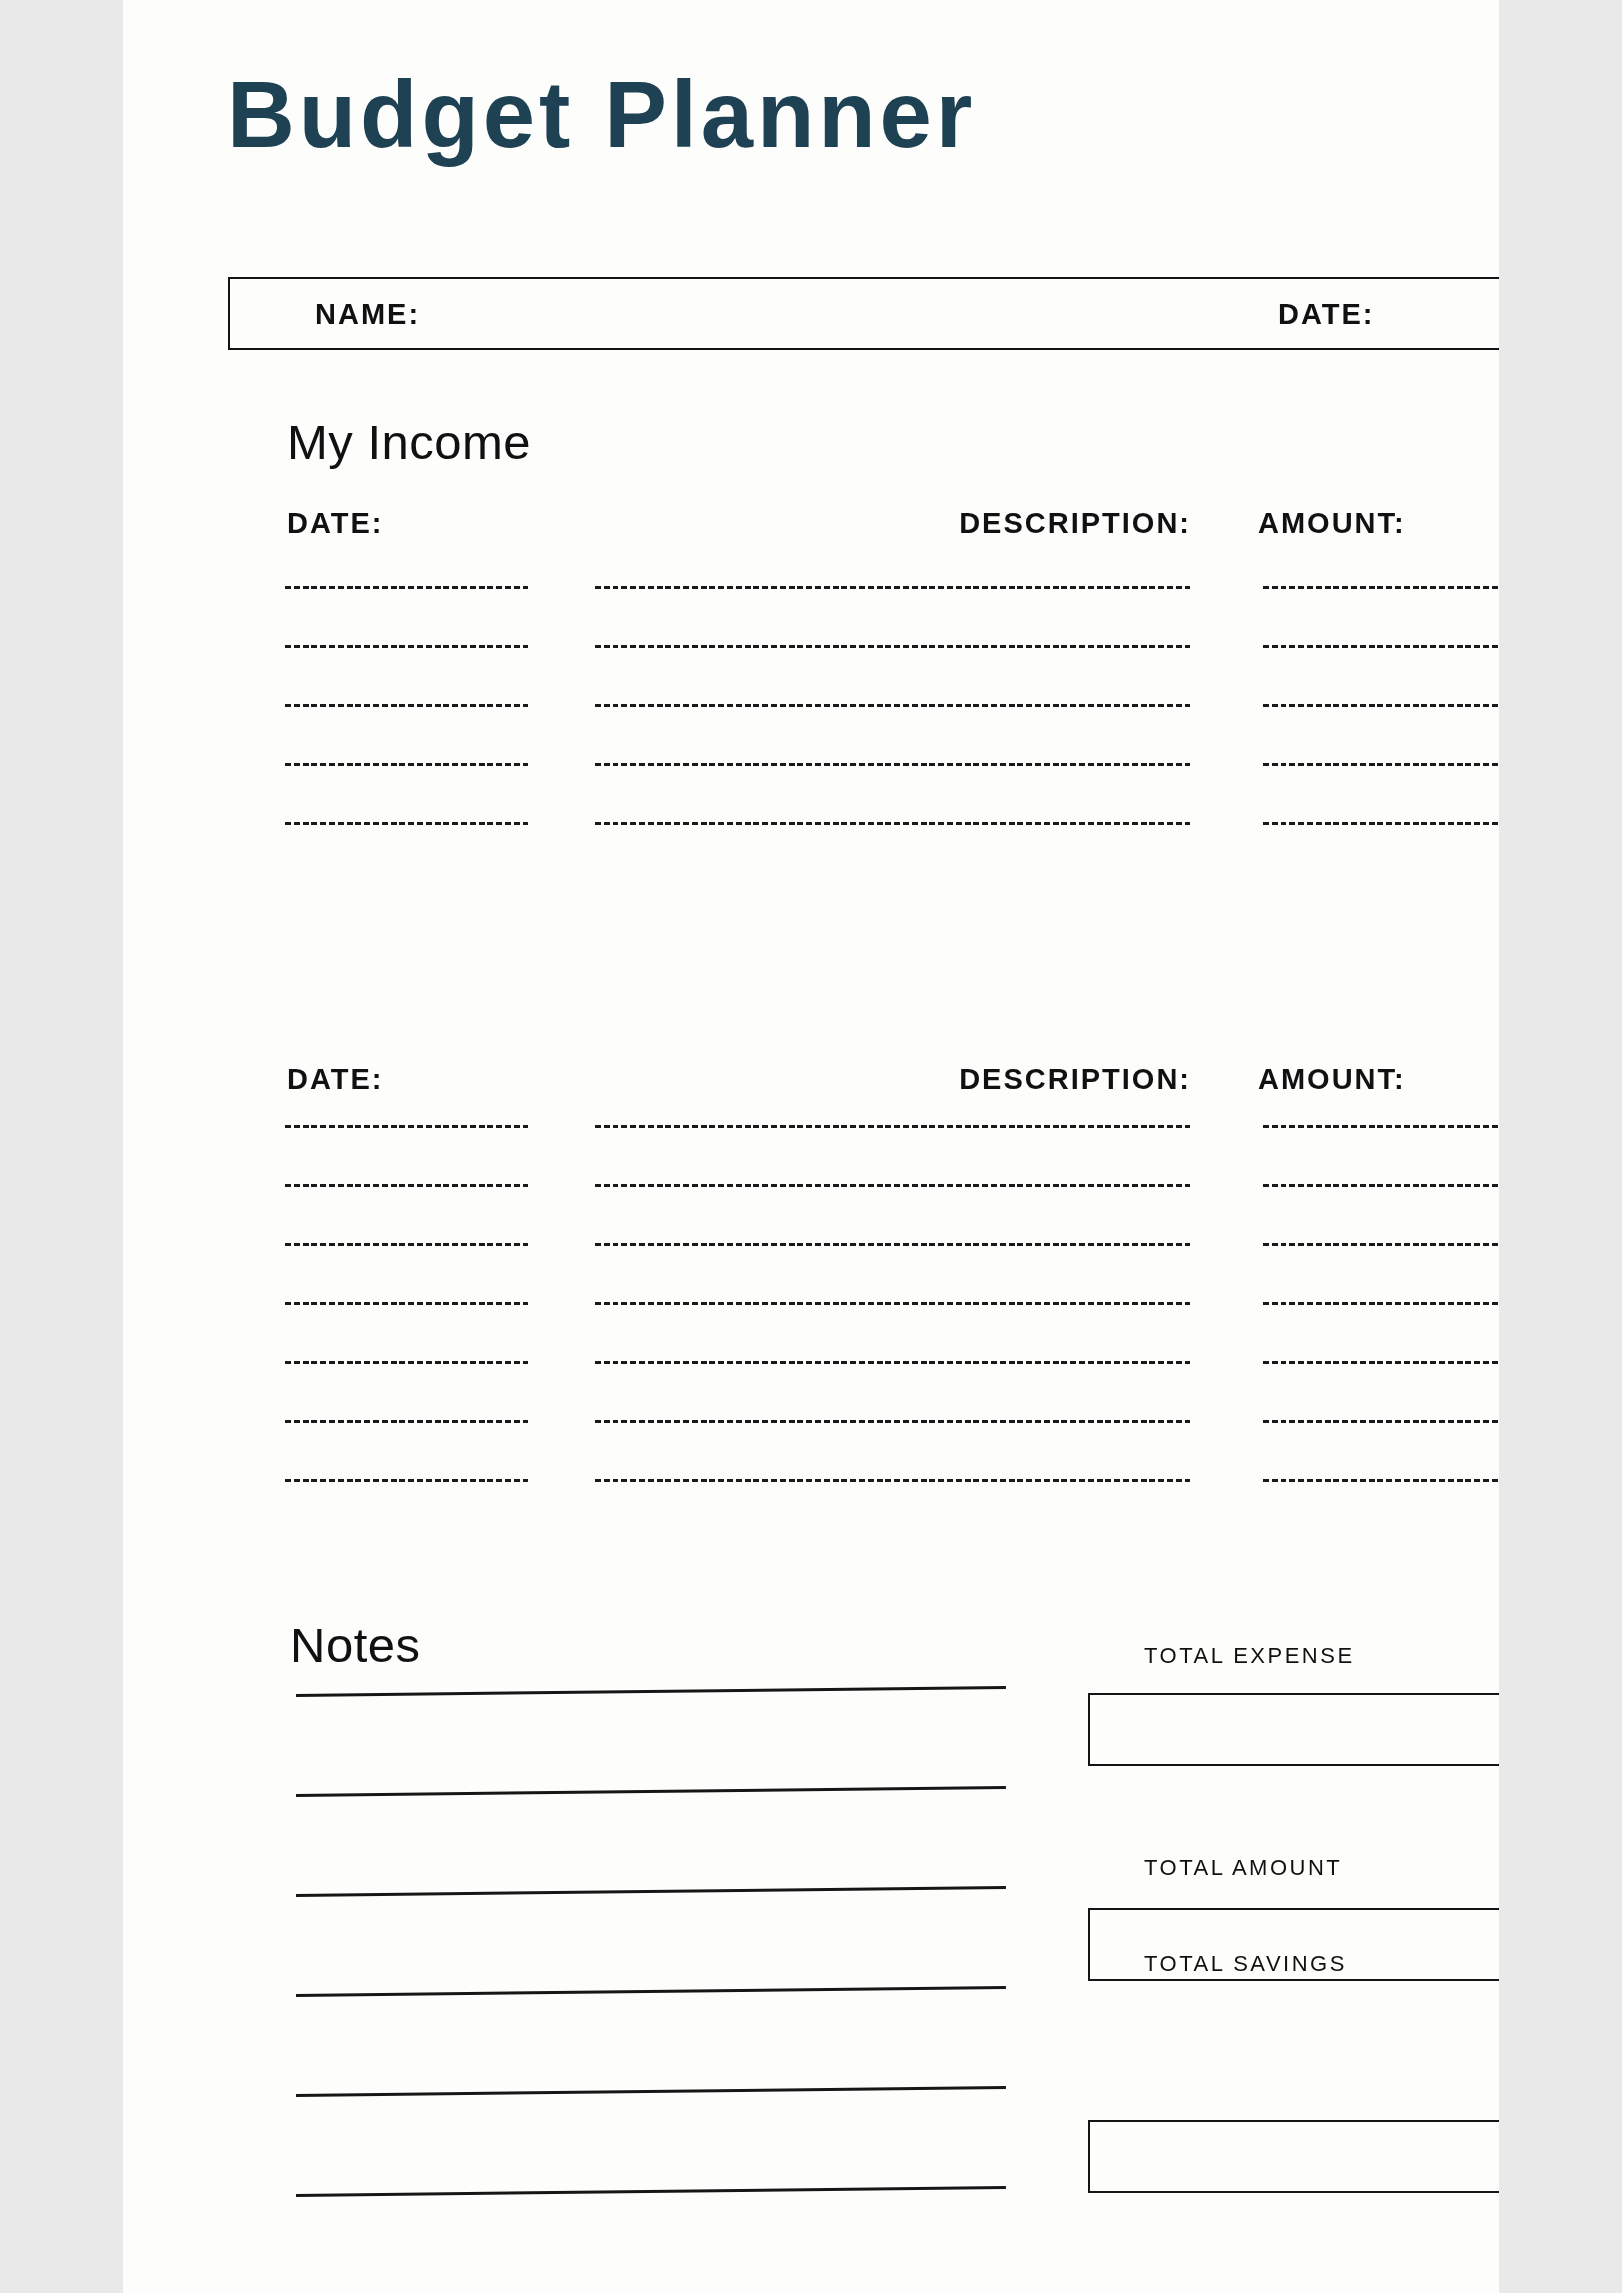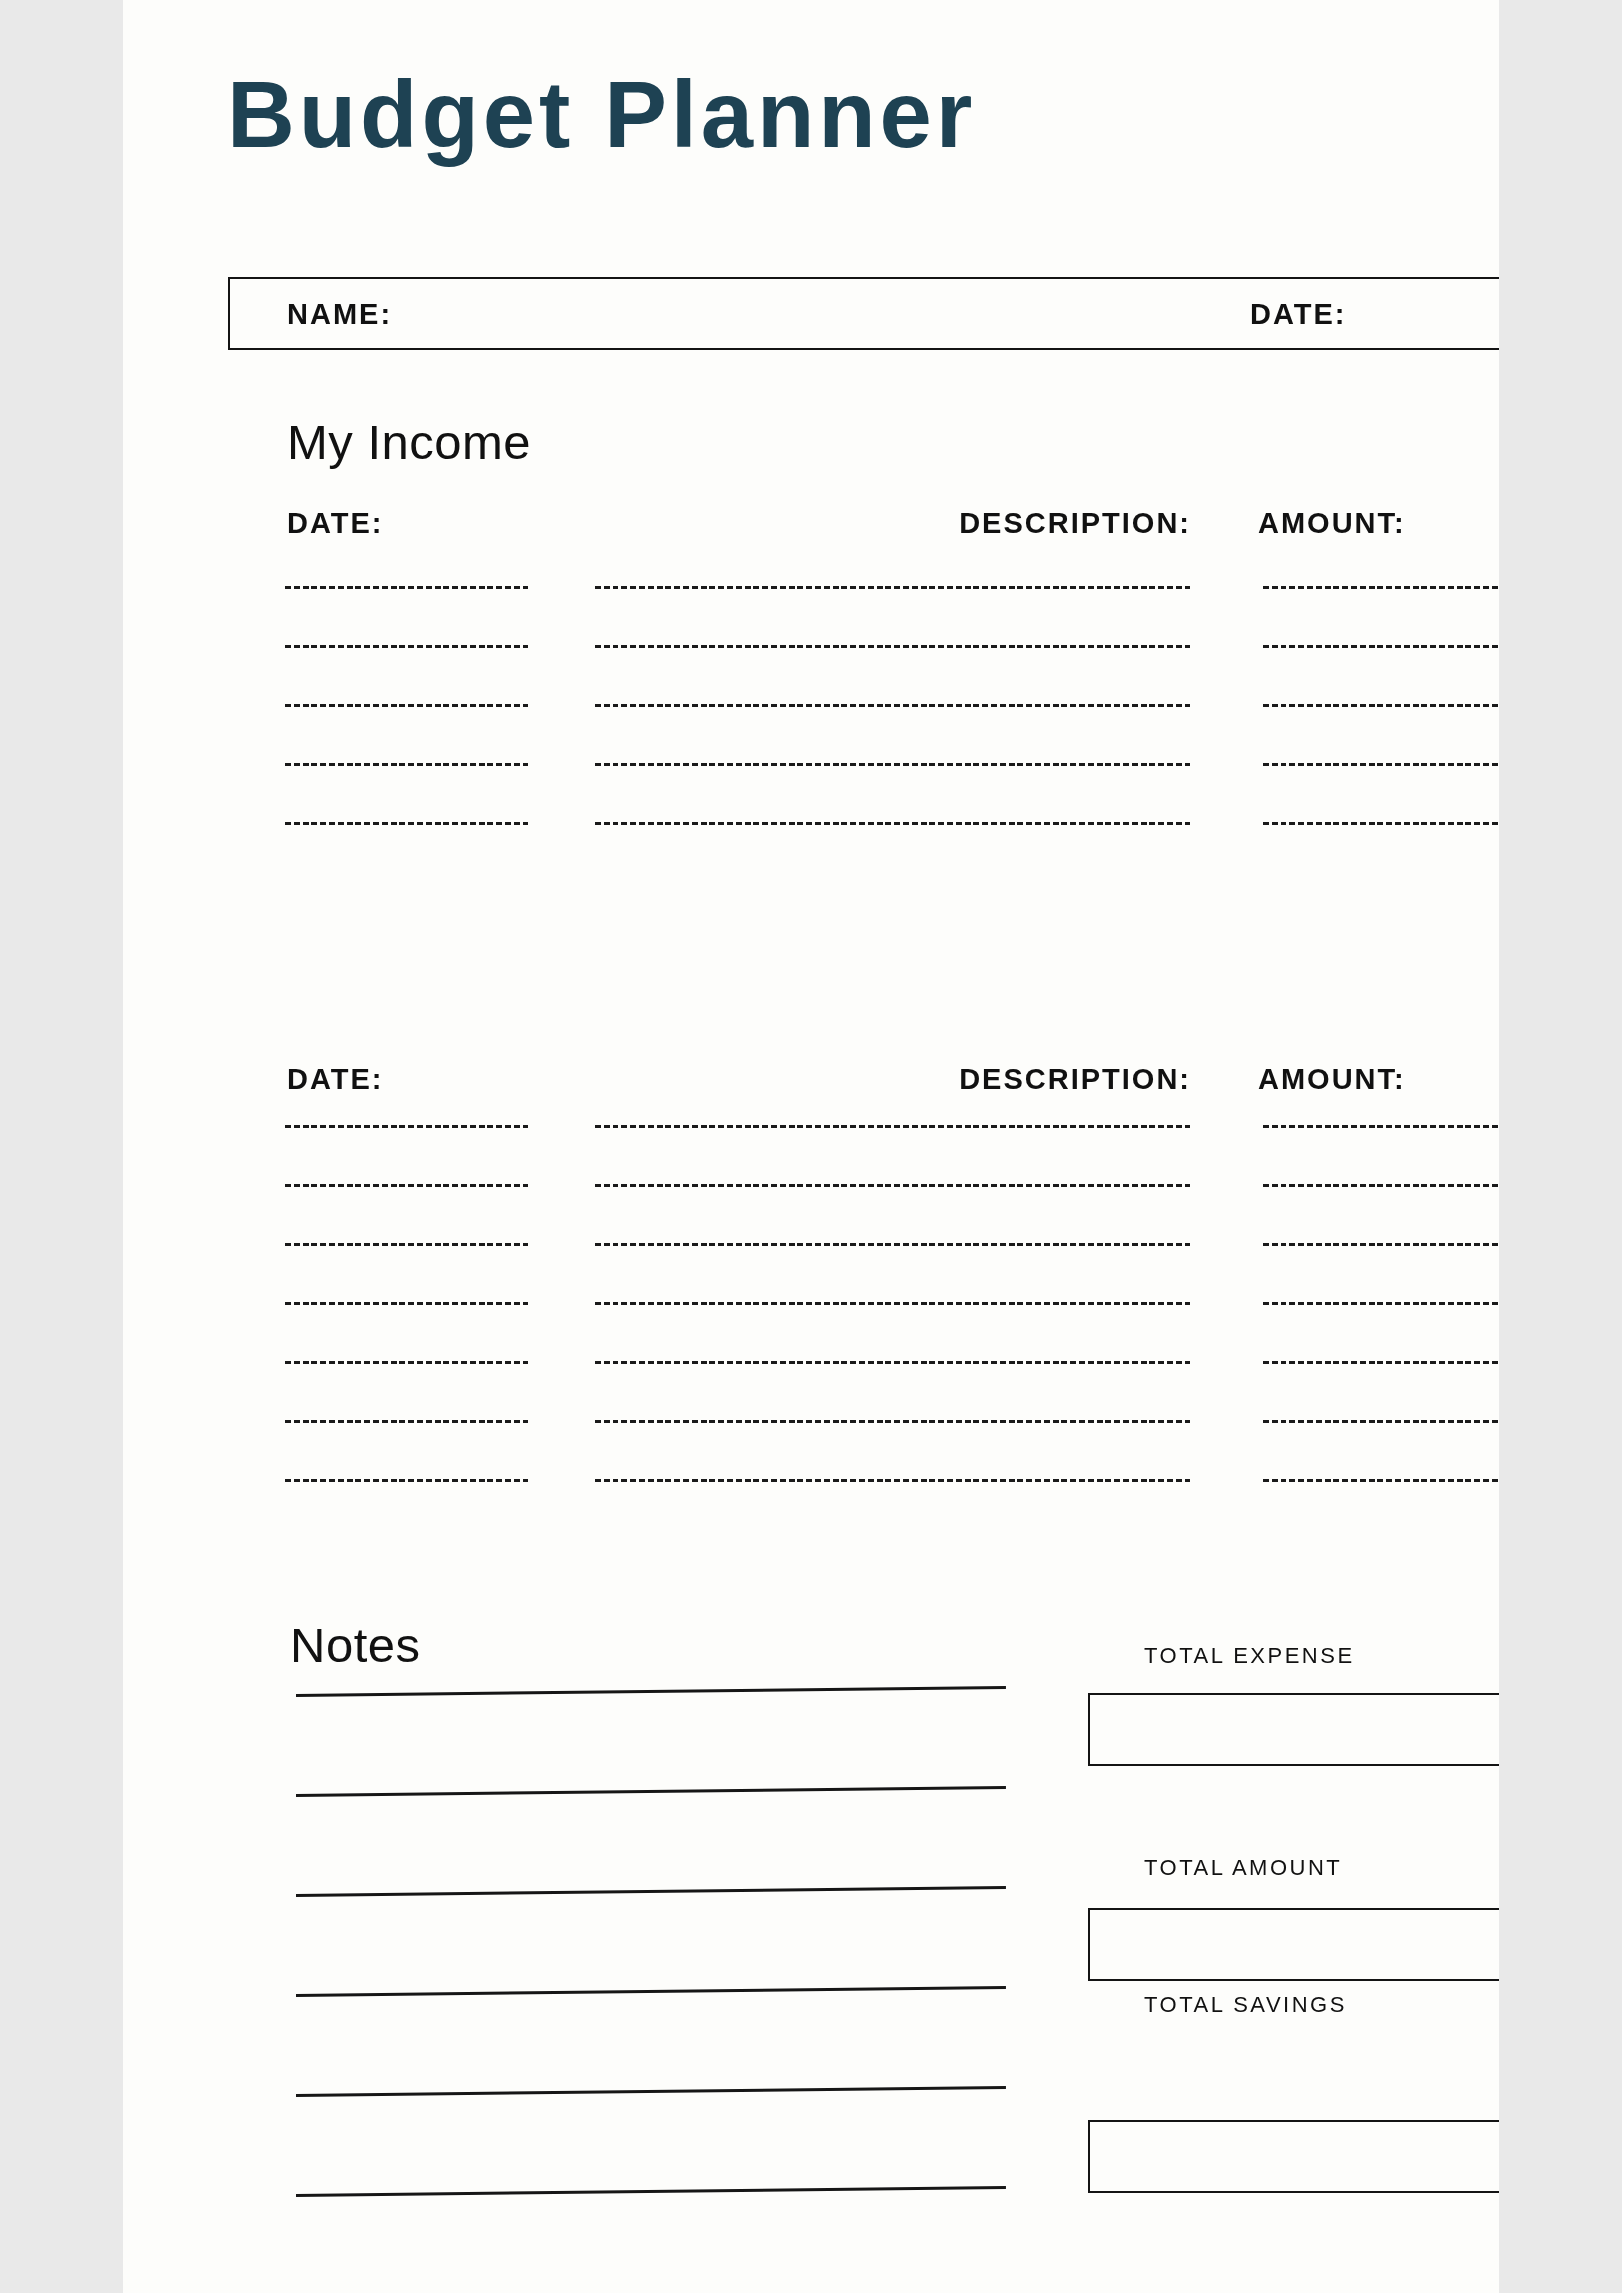--- a/index.html
+++ b/index.html
@@ -23,21 +23,21 @@
     left:104px;top:63px;
     font-size:94px;font-weight:800;letter-spacing:3.9px;
     color:var(--accent);line-height:1.1;white-space:nowrap;
   }
   
   .id-box{
     left:105px;top:277px;width:1412px;height:73px;
     border:2.9px solid #141414;background:transparent;
   }
   .id-box .lbl{position:absolute;top:50%;transform:translateY(-50%);
-    font-size:29px;font-weight:700;letter-spacing:2px;white-space:nowrap;}
+    font-size:29px;font-weight:700;letter-spacing:2px;white-space:nowrap;margin-left:28px;}
   .id-box .lbl.name{left:57px;}
   .id-box .lbl.date{left:1020px;}
   .id-box .entry{position:absolute;top:7.8px;height:53px;}
   .id-box .entry.name{left:181px;width:814px;}
   .id-box .entry.date{left:1132px;width:265px;}
   
   .sec-heading{
     font-size:49px;font-weight:400;letter-spacing:0.5px;line-height:1.1;white-space:nowrap;
   }
   .h-income{left:164px;top:416px;}
@@ -69,21 +69,21 @@
   .note-line{
     position:absolute;left:173px;bottom:0;width:710px;height:2.5px;
     background:#161616;transform:rotate(-0.65deg);transform-origin:left center;
   }
   
   .total-label{
     left:1021px;font-size:22px;font-weight:400;letter-spacing:2.5px;white-space:nowrap;line-height:1.1;margin-top:34px;
   }
   .tl-expense{top:1610px;}
   .tl-income{top:1822px;}
-  .tl-savings{top:1959px;}
+  .tl-savings{top:1918px;}
   .total-box{
     left:965px;width:562px;height:73px;
     border:2.9px solid #141414;background:transparent;
     font-size:29px;font-weight:700;display:flex;align-items:center;padding-left:19.6px;
   }
   .tb-expense{top:1693px;}
   .tb-income{top:1908px;}
   .tb-savings{top:2120px;}
 </style>
 </head>

